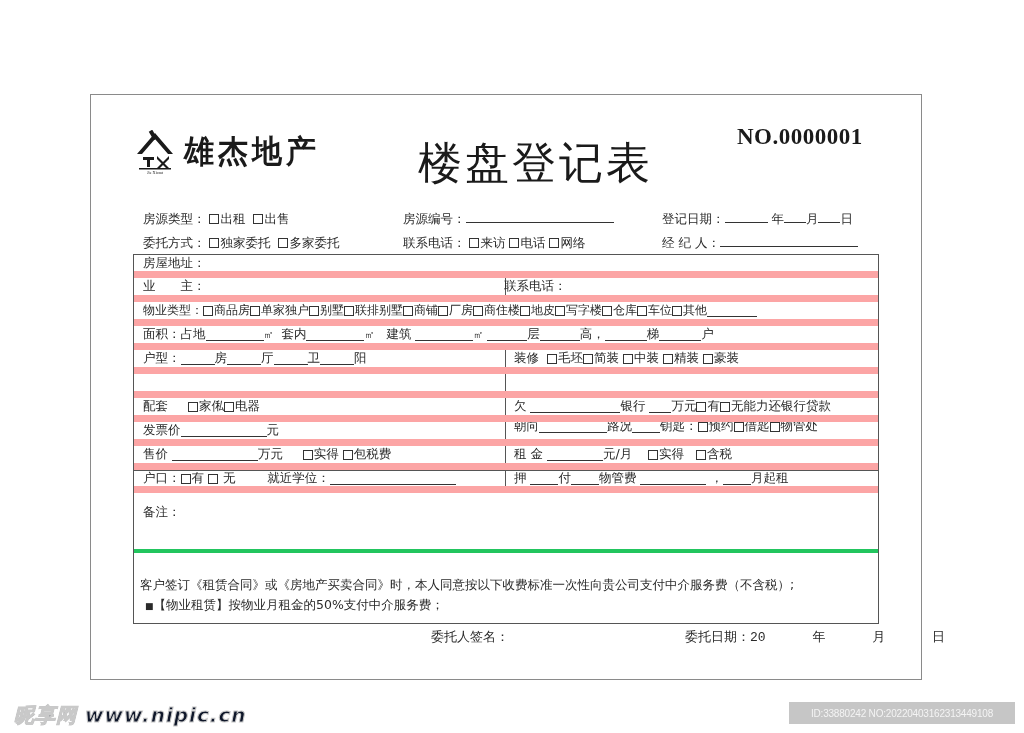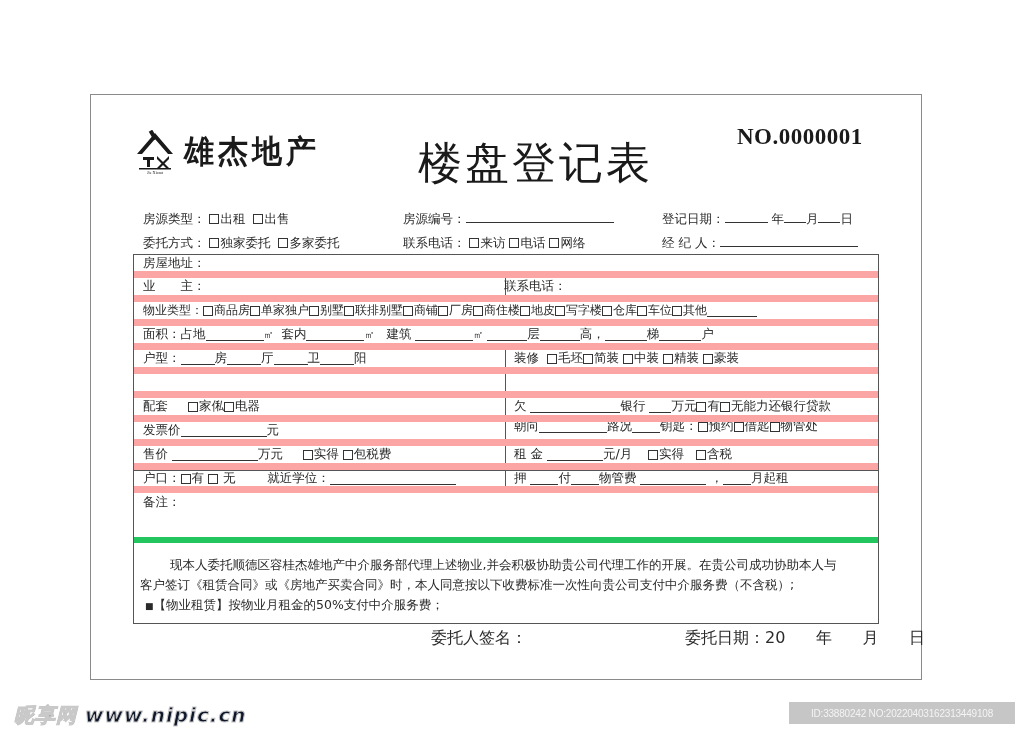--- a/index.html
+++ b/index.html
@@ -20,21 +20,21 @@
   .ul { display: inline-block; border-bottom: 1px solid #333; height: 12px; vertical-align: baseline; }
   .cb { display: inline-block; width: 10px; height: 10px; border: 1px solid #333; vertical-align: -1px; margin-right: 1px; }
 
   .table { position: absolute; left: 133px; top: 254px; width: 746px; height: 370px; border: 1.5px solid #555; }
   .row { position: absolute; left: 0; width: 100%; border-bottom: 7px solid #fca5a5; font-size: 12.5px; white-space: nowrap; }
   .cell { position: absolute; top: 0; height: 100%; display: flex; align-items: center; padding-left: 9px; }
   .vdiv { position: absolute; top: 0; height: 100%; border-left: 1px solid #555; }
   .remarks { position: absolute; left: 0; width: 100%; font-size: 12.5px; }
   .notice { position: absolute; left: 0; width: 100%; font-size: 12.5px; line-height: 20px; }
 
-  .sign { position: absolute; font-size: 16px; white-space: nowrap; }
+  .sign { position: absolute; font-size: 13px; white-space: nowrap; font-family: Liberation Mono, monospace; }
 
   .wm-left { position: absolute; left: 14px; top: 702px; font-size: 20px; color: #0f172a; -webkit-text-stroke: 1px #c9c9c9; font-weight: bold; letter-spacing: 1px; font-style: italic; }
   .wm-right { position: absolute; left: 789px; top: 702px; width: 226px; height: 22px; background: #c6c6c6; color: #f4f4f4; font-size: 10px; display: flex; align-items: center; justify-content: center; font-family: "Liberation Sans", sans-serif; letter-spacing: -0.2px; }
 </style>
 </head>
 <body>
 
 <div class="frame"></div>
 
 <div class="logo">
@@ -225,26 +225,25 @@
       <span class="cb"></span><span>有</span>&nbsp;
       <span class="cb"></span>&nbsp;<span>无</span>&nbsp;&nbsp;&nbsp;&nbsp;&nbsp;&nbsp;&nbsp;&nbsp;
       <span>就近学位：</span><span class="ul" style="width:126px;"></span>
     </div>
     <div class="vdiv" style="left:371px;"></div>
     <div class="cell" style="left:371px;">
       <span>押</span>&nbsp;<span class="ul" style="width:28px;"></span><span>付</span><span class="ul" style="width:28px;"></span><span>物管费</span>&nbsp;<span class="ul" style="width:66px;"></span>&nbsp;<span>，</span><span class="ul" style="width:28px;"></span><span>月起租</span>
     </div>
   </div>
 
-  <div class="remarks" style="top:236px; height:52px; border-bottom:6px solid #22c55e;">
+  <div class="remarks" style="top:246px; height:52px; border-bottom:4px solid #22c55e;">
     <span style="position:absolute; left:9px; top:3px;">备注：</span>
   </div>
 
   <div class="notice" style="top:290px; height:79px;">
-    <div style="position:absolute; left:36px; top:10px;">现本人委托顺德区容桂杰雄地产中介服务部代理上述物业,并会积极协助贵公司代理工作的开展。在贵公司成功协助本人与</div>
     <div style="position:absolute; left:6px; top:30px;">客户签订《租赁合同》或《房地产买卖合同》时，本人同意按以下收费标准一次性向贵公司支付中介服务费（不含税）;</div>
     <div style="position:absolute; left:11px; top:50px;">
       <span style="font-size:9px;">■</span><span>【物业租赁】按物业月租金的50%支付中介服务费；</span>
     </div>
   </div>
 </div>
 
 <div class="sign" style="left:431px; top:628px;">
   <span>委托人签名：</span>
 </div>

